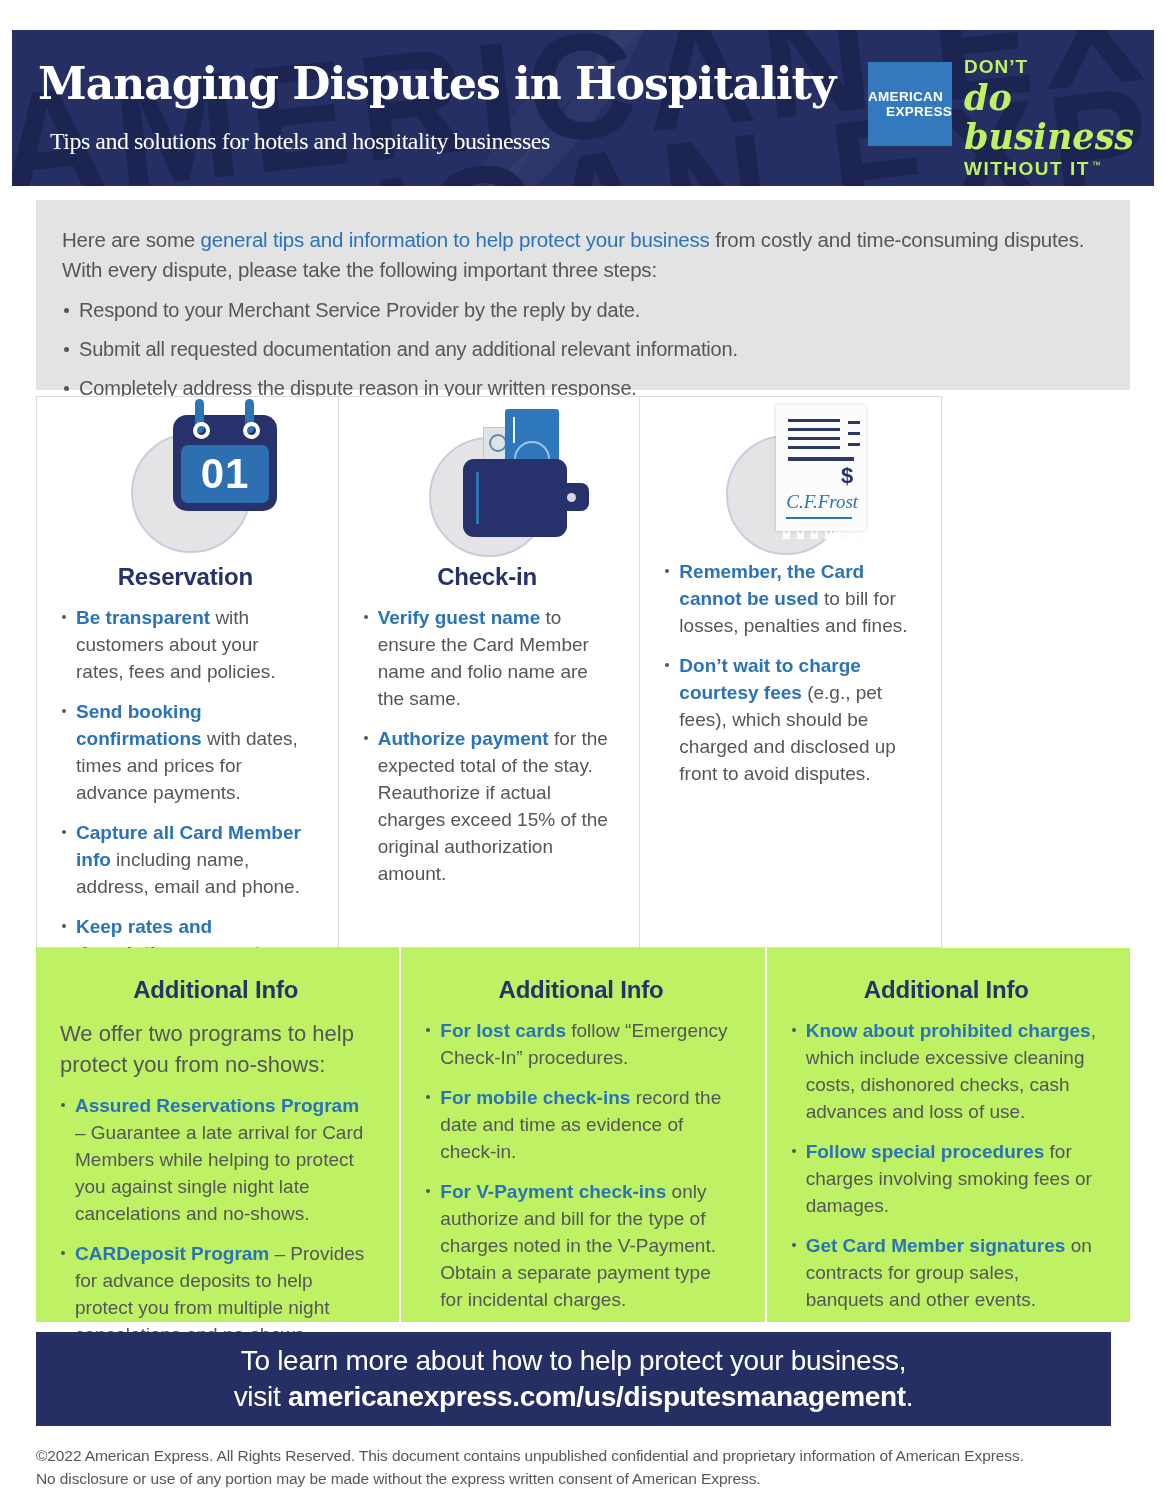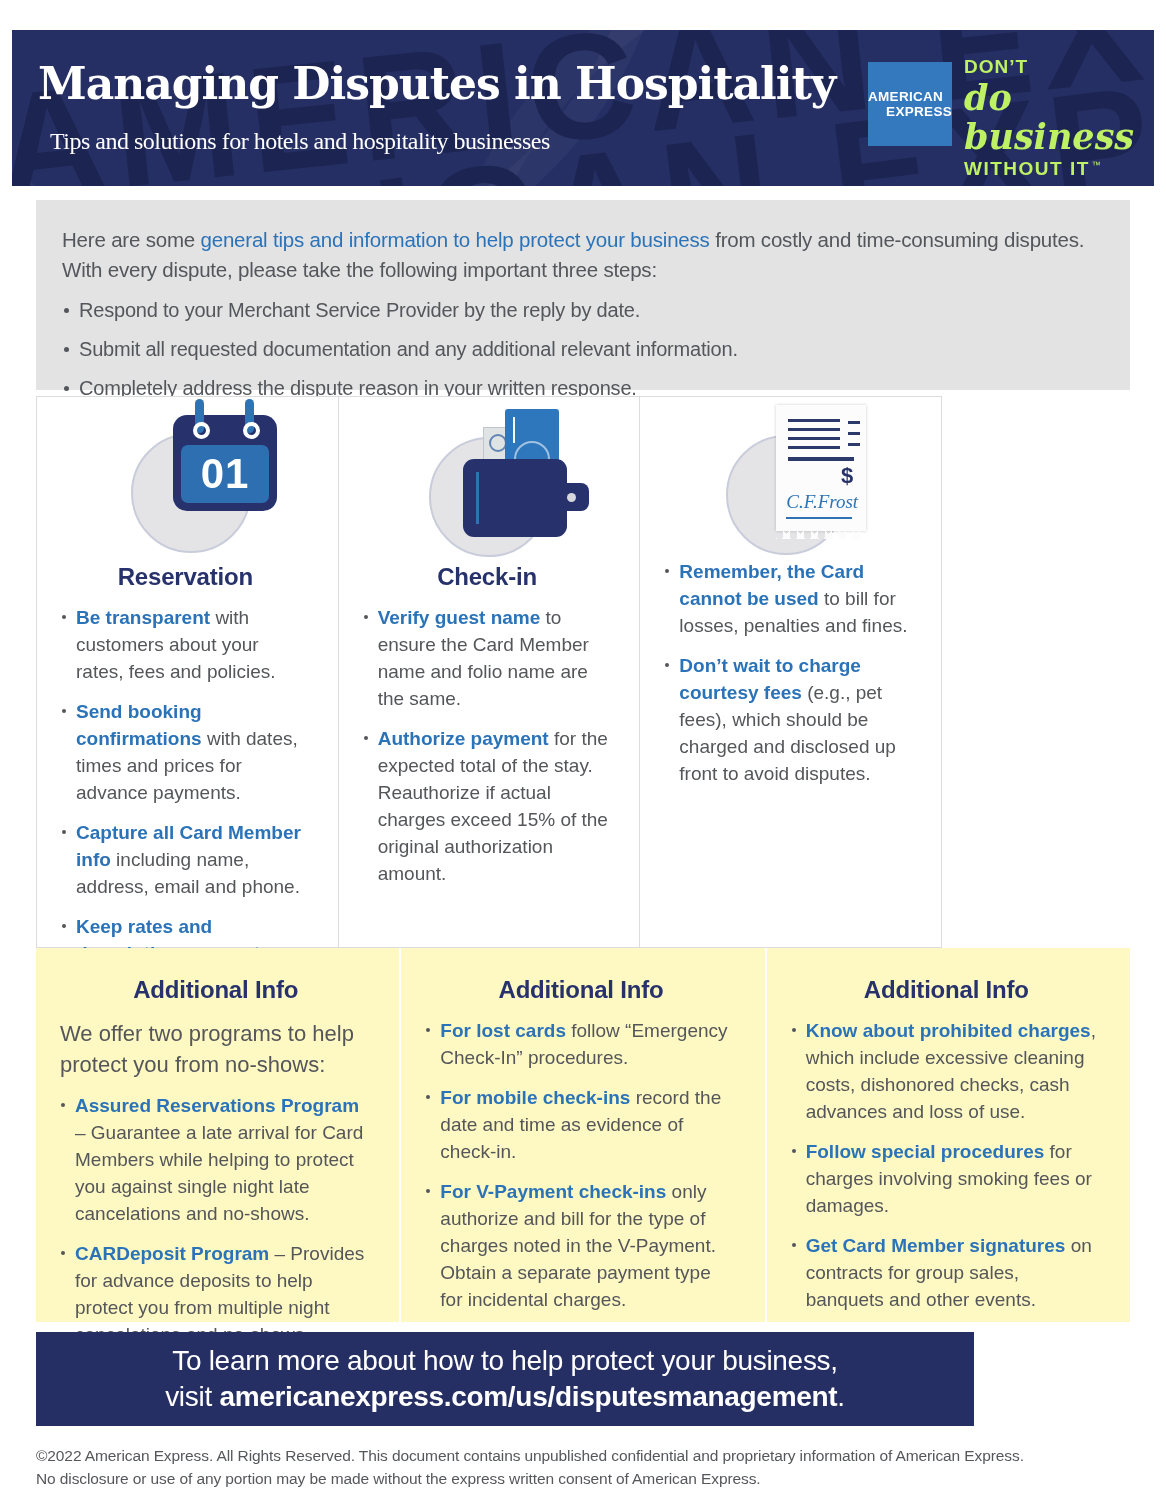--- a/index.html
+++ b/index.html
@@ -107,26 +107,26 @@
   .rs1{left:72px;width:12px;top:16px;} .rs2{left:72px;width:12px;top:27px;}
   .rs3{left:72px;width:12px;top:38px;}
   .rfull{left:12px;width:66px;top:52px;height:4px;}
   .r-dollar { position:absolute; right:13px; top:58px; color:#27316b; font-weight:bold; font-size:22px; }
   .r-sig { position:absolute; left:10px; top:86px; font-family:Liberation Serif, serif; font-style:italic;
            color:#2e74b5; font-size:19px; white-space:nowrap; }
   .r-sigline { position:absolute; left:10px; width:66px; top:112px; height:2px; background:#2e74b5; }
 
   
   .cols-gray { position:absolute; left:36px; top:948px; width:1094px; height:374px; display:flex; }
-  .gcol { flex:1 1 0; background:#fef9c3; box-sizing:border-box; padding:24px 28px 0 24px; }
+  .gcol { flex:1 1 0; background:#bef264; box-sizing:border-box; padding:24px 28px 0 24px; }
   .gcol + .gcol { margin-left:2px; }
   .gintro { margin:0 0 13px; font-size:22px; line-height:1.42; color:#54565a; }
 
   
-  .footer-banner { position:absolute; left:36px; top:1332px; width:938px; height:94px;
+  .footer-banner { position:absolute; left:36px; top:1332px; width:1075px; height:94px;
                    background:#262f63; color:#fff; display:flex; flex-direction:column;
                    justify-content:center; align-items:center; }
   .footer-banner p { margin:2px 0; font-size:28px; letter-spacing:-0.3px; }
   .furl { font-weight:bold; }
 
   
   .copyright { position:absolute; left:36px; top:1444px; width:1100px; margin:0;
                font-size:15.5px; line-height:1.5; color:#55575b; letter-spacing:-0.1px; }
 </style>
 </head>

